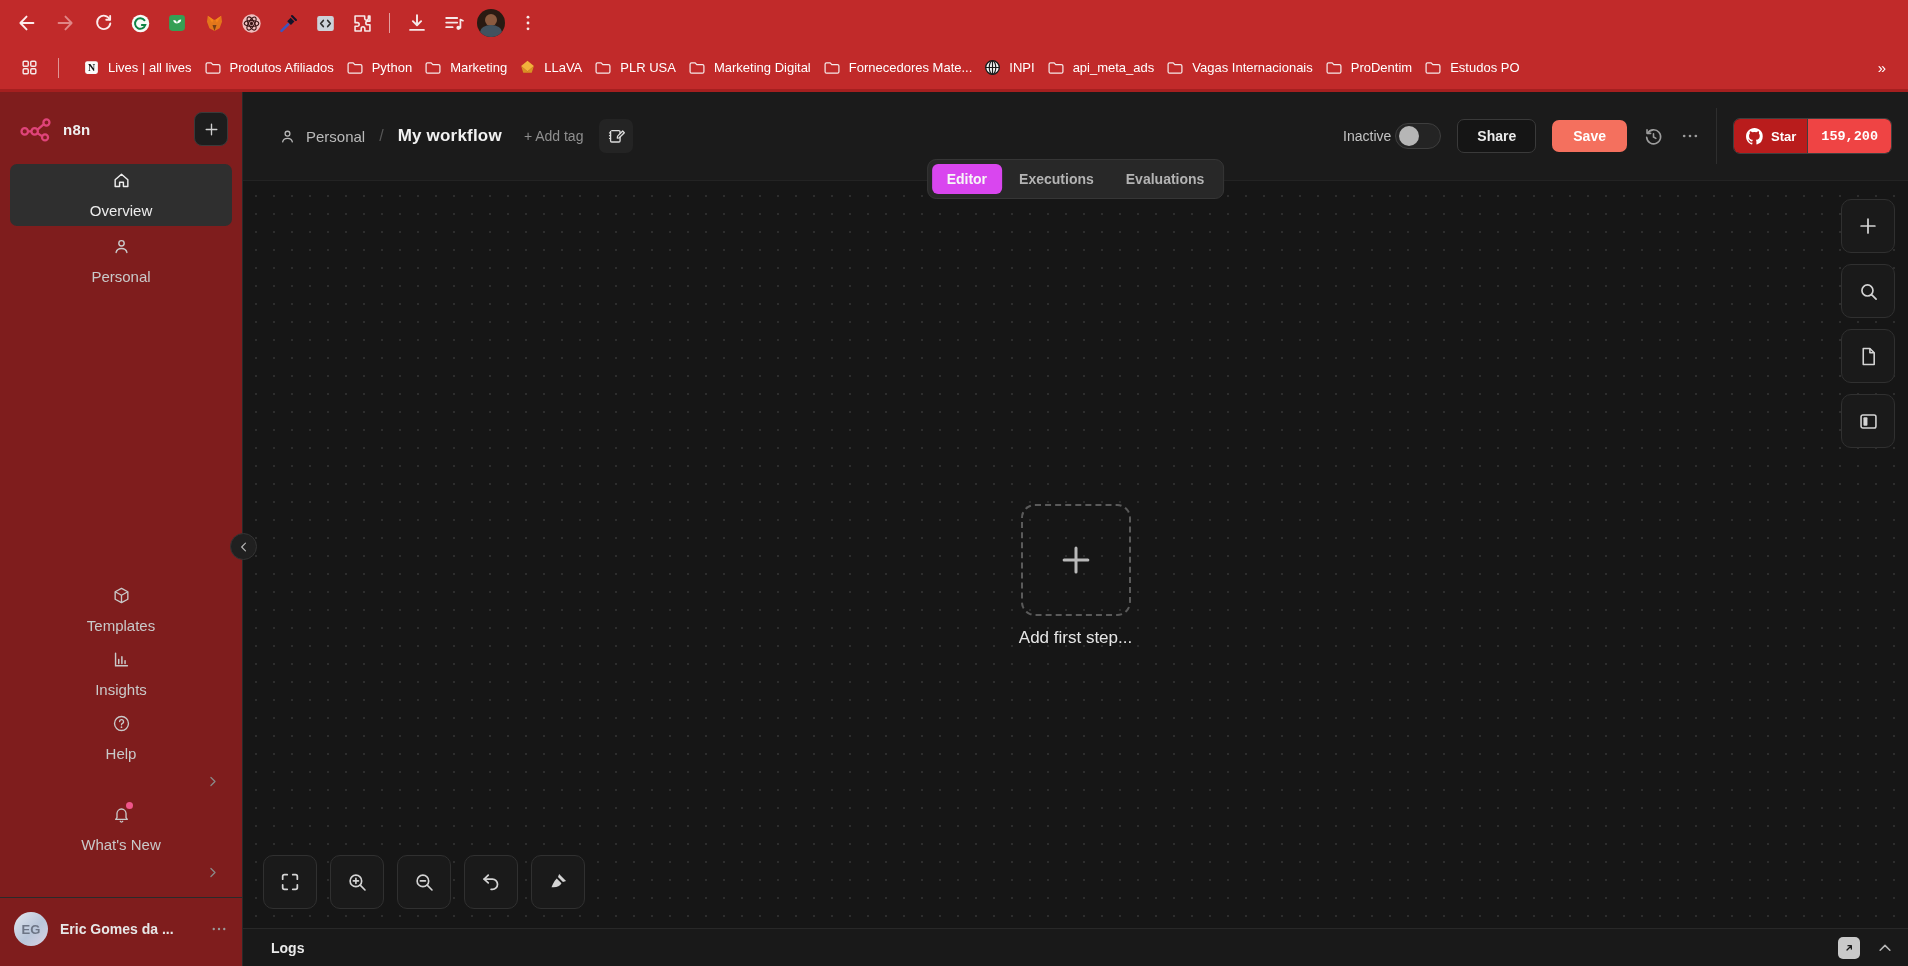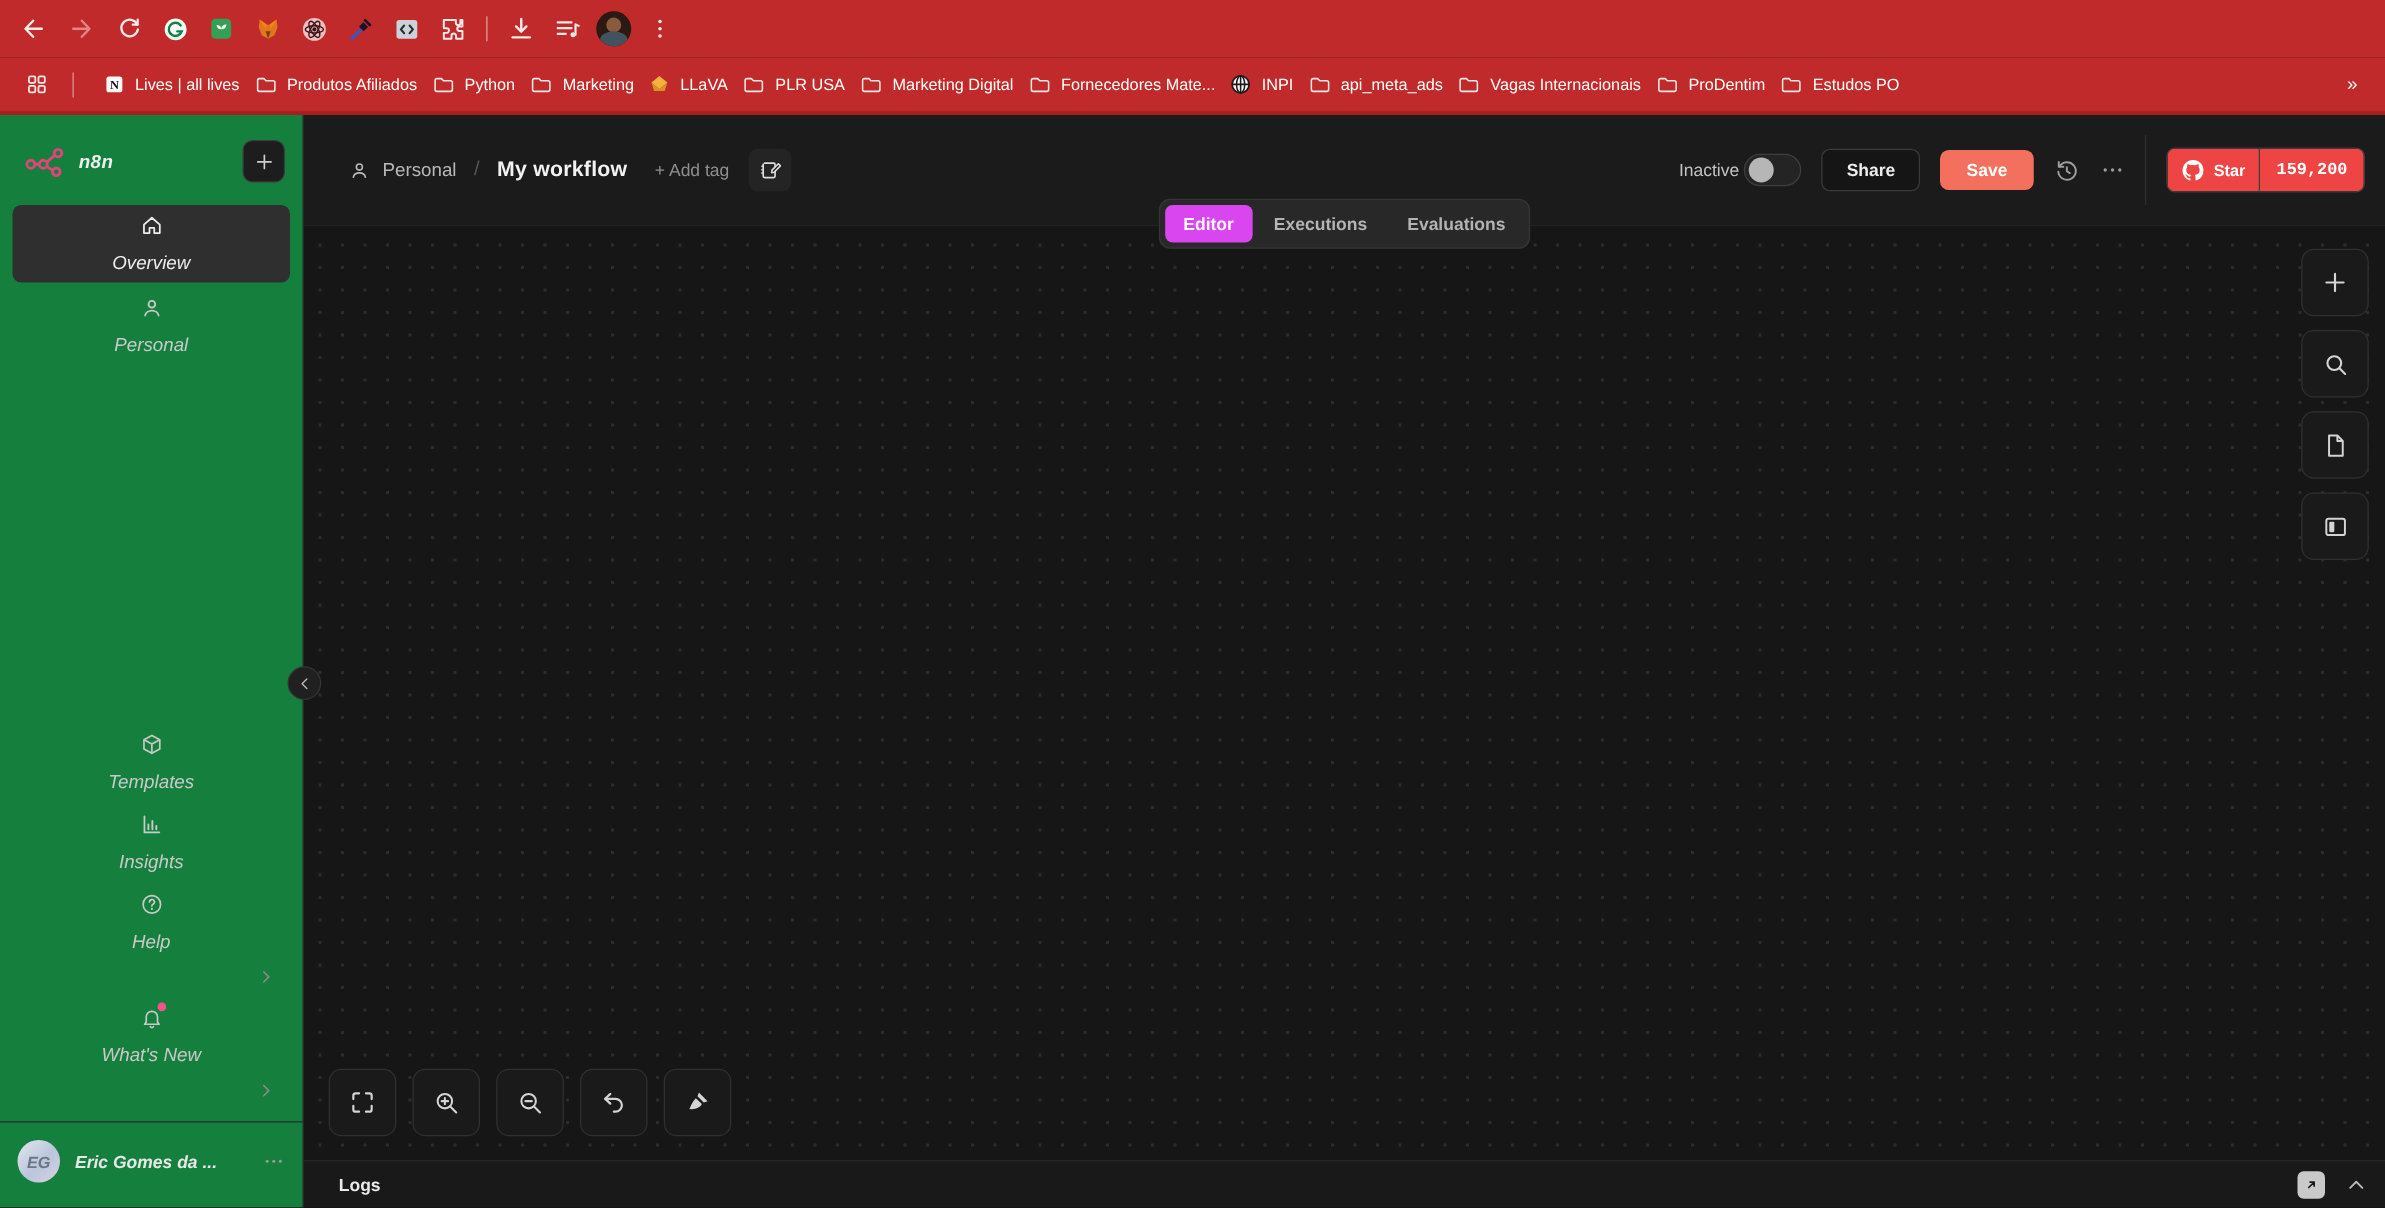--- a/index.html
+++ b/index.html
@@ -29,21 +29,21 @@
   .bookmarks { height:46px; background:#c12a2a; border-bottom:3px solid #a51f1f; display:flex; align-items:center; padding:0 16px; gap:10px; }
   .bm-sep { width:1px; height:20px; background:rgba(255,255,255,.5); margin:0 8px 0 6px; }
   .bm-item { display:flex; align-items:center; gap:8px; color:#fff; font-size:13px; white-space:nowrap; padding:4px 6px; border-radius:6px; }
   .bm-list { display:flex; align-items:center; gap:0; flex:1; min-width:0; overflow:hidden; }
   .bm-more { color:#fff; margin-left:auto; font-size:15px; padding:0 6px; flex:0 0 auto; }
   .ic-white { color:#f6e9e9; }
 
   
   .app { height:874px; display:flex; position:relative; background:#1b1b1b; }
 
-  .sidebar { width:243px; background:#15803d; border-right:1px solid #292929; display:flex; flex-direction:column; position:relative;font-style:italic; }
+  .sidebar { width:243px; background:#7f1d1d; border-right:1px solid #292929; display:flex; flex-direction:column; position:relative; }
   .brand-row { display:flex; align-items:center; padding:20px 14px 16px 20px; }
   .brand-name { color:#efefef; font-size:15px; font-weight:bold; margin-left:9px; letter-spacing:.3px; }
   .add-wf-btn { margin-left:auto; width:34px; height:34px; border:1px solid #3a3a3a; border-radius:8px;
     display:flex; align-items:center; justify-content:center; color:#cfcfcf; background:#1d1d1d; }
   .side-item { display:flex; align-items:center; gap:12px; margin:2px 10px; padding:7px 12px; border-radius:7px;
     color:#c9c9c9; font-size:15px;flex-direction:column; }
   .side-item.selected { background:#2f2f2f; color:#ededed; }
   .side-item .chev { margin-left:auto; color:#8a8a8a; }
   .side-spacer { flex:1; }
   .side-bottom { padding-bottom:4px; }
@@ -68,21 +68,21 @@
     display:flex; align-items:center; justify-content:center; color:#dcdcdc; }
   .hdr-right { margin-left:auto; display:flex; align-items:center; gap:16px; }
   .status-lbl { color:#c3c3c3; font-size:14px; }
   .toggle { width:46px; height:26px; border-radius:13px; background:#242424; border:1px solid #3e3e3e; position:relative; }
   .toggle .knob { position:absolute; left:3px; top:2px; width:20px; height:20px; border-radius:50%; background:#b6b6b6; }
   .btn-share { padding:8px 19px; background:#151515; border:1px solid #3a3a3a; border-radius:7px; color:#ececec; font-size:14px; font-weight:600; }
   .btn-save { padding:8px 21px; background:#f4705e; border-radius:7px; color:#fff; font-size:14px; font-weight:bold; }
   .hdr-ic { color:#9d9d9d; display:flex; }
   .hdr-divider { width:1px; height:56px; background:#2e2e2e; }
   .gh-widget { display:flex; align-items:center; border:1px solid #3f3f3f; border-radius:7px; overflow:hidden; height:36px; }
-  .gh-left { display:flex; align-items:center; gap:7px; padding:0 11px; background:#ef4444; height:100%; color:#fff; font-size:13px; font-weight:600; border-right:1px solid #3f3f3f; }
+  .gh-left { display:flex; align-items:center; gap:7px; padding:0 11px; background:#b91c1c; height:100%; color:#fff; font-size:13px; font-weight:600; border-right:1px solid #3f3f3f; }
   .gh-count { padding:0 13px; background:#ef4444; color:#fff; font-size:13.5px; font-weight:bold; display:flex; align-items:center; height:100%;font-family:Liberation Mono, monospace; }
 
   
   .canvas { flex:1; position:relative; background-color:#161616;
     background-image:radial-gradient(#2d2d2d 1.1px, transparent 1.4px);
     background-size:18px 18px; background-position:4px 6px; border-top:1px solid #232323; }
   .tabbar { position:absolute; top:-22px; left:50%; transform:translateX(-50%);
     background:#282828; border:1px solid #363636; border-radius:9px; padding:4px; display:flex; gap:2px; z-index:5; }
   .tab { padding:7px 15px; font-size:14px; color:#b3b3b3; font-weight:600; border-radius:6px; white-space:nowrap; }
   .tab.active { background:#d946ef; color:#f7f7f7; font-weight:bold; }
@@ -635,20 +635,28 @@
     </div>
 
     <div class="canvas">
 
       <div class="tabbar">
         <span class="tab active">Editor</span>
         <span class="tab">Executions</span>
         <span class="tab">Evaluations</span>
       </div>
 
+      <div class="first-step">
+        <div class="dash-box">
+          <svg width="38" height="38">
+              <use href="#i-plus"></use>
+            </svg>
+        </div>
+        <div class="first-step-label">Add first step...</div>
+      </div>
 
       <div class="canvas-ctl">
         <div class="ctl-btn">
             <svg width="22" height="22">
               <use href="#i-expand"></use>
             </svg>
           </div>
         <div class="ctl-btn">
             <svg width="22" height="22">
               <use href="#i-zoomin"></use>

